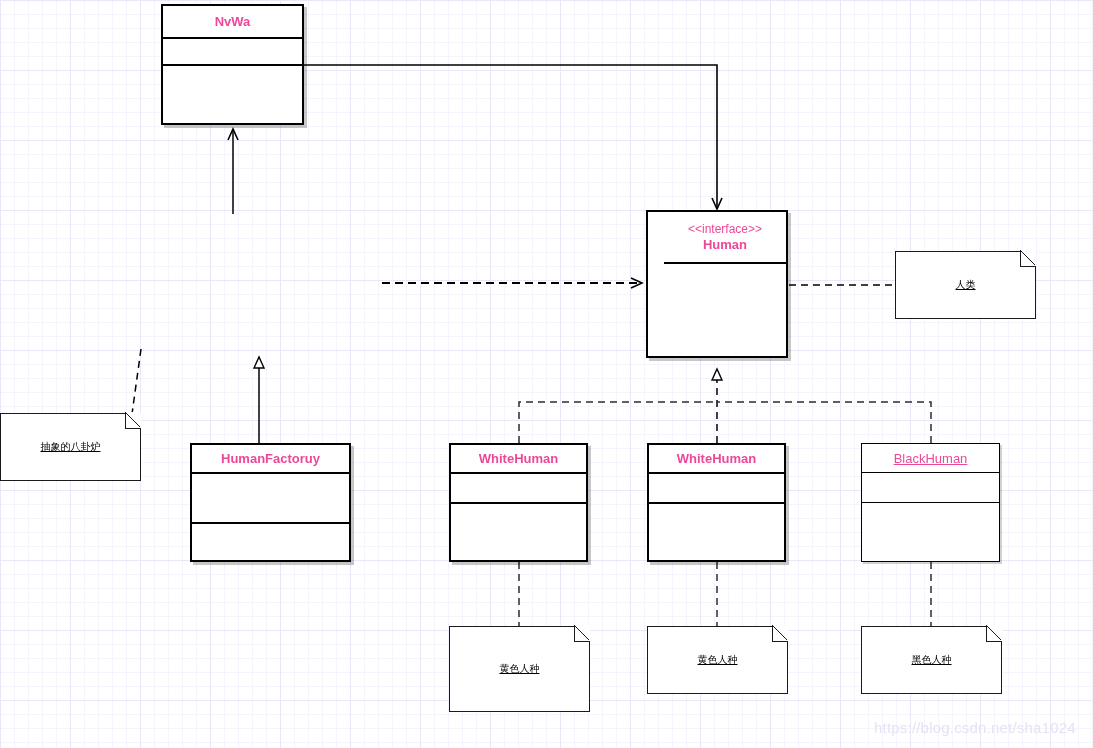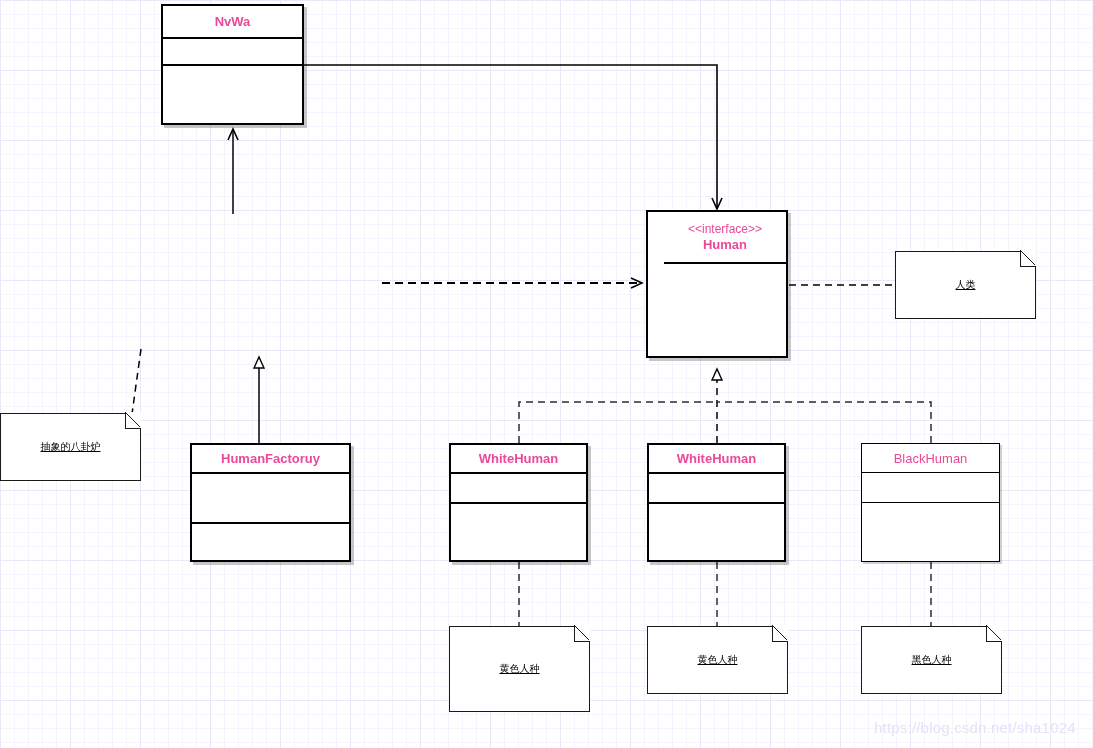--- a/index.html
+++ b/index.html
@@ -201,21 +201,21 @@
 
   <div class="uml-class" style="left:647px; top:443px; width:139px; height:119px;">
     <div class="uml-row uml-title" style="height:29px;">
       <span>WhiteHuman</span>
     </div>
     <div class="uml-row uml-attrs" style="height:30px;"></div>
     <div class="uml-row uml-ops" style="flex:1;"></div>
   </div>
 
   <div class="uml-class thin" style="left:861px; top:443px; width:139px; height:119px;">
-    <div class="uml-row uml-title" style="height:29px; font-weight:normal;">
+    <div class="uml-row uml-title" style="height:29px; font-weight:normal;text-decoration:underline;">
       <span>BlackHuman</span>
     </div>
     <div class="uml-row uml-attrs" style="height:30px;"></div>
     <div class="uml-row uml-ops" style="flex:1;"></div>
   </div>
 
   <div class="uml-note" style="left:0px; top:413px; width:141px; height:68px;">
     <span class="note-fold"></span>
     <span class="note-text">抽象的八卦炉</span>
   </div>

